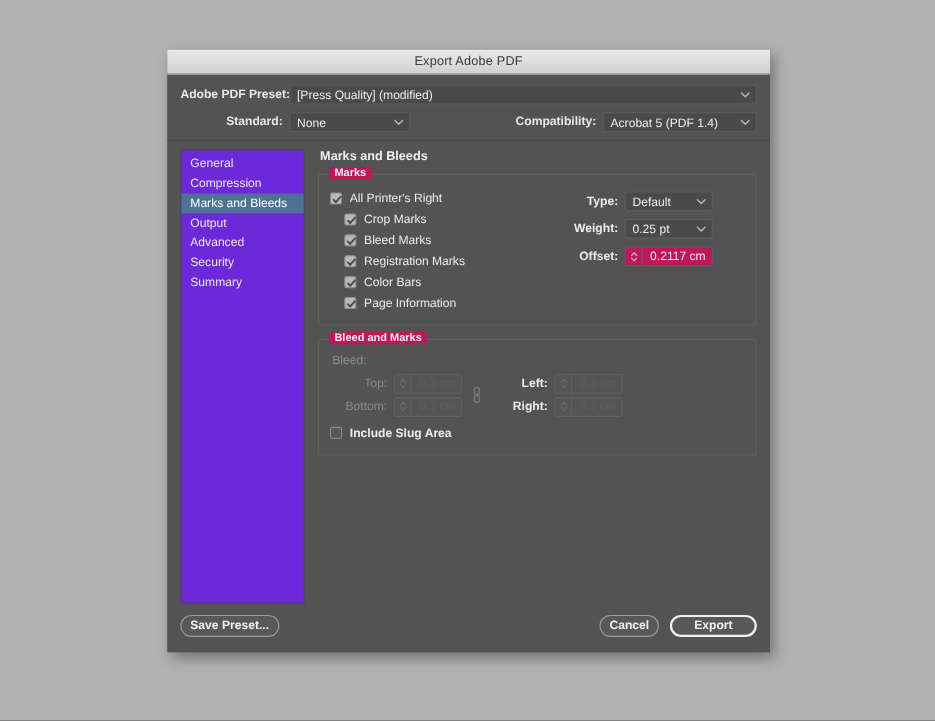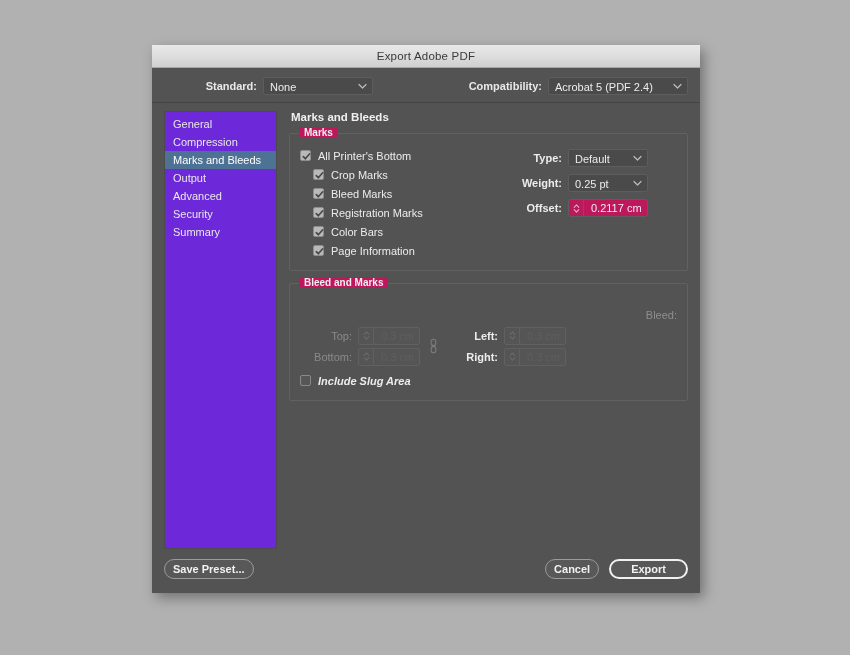--- a/index.html
+++ b/index.html
@@ -236,22 +236,21 @@
     font-size: 11px;
     line-height: 16px;
     color: #ececec;
     white-space: nowrap;
   }
 
   
   .sub-label {
     font-size: 11px;
     color: #8e8e8e;
-    margin: 13px 0 4px 2px;
-    text-align: right;
+    margin: 1px 0 4px 2px;
   }
   .bleed-grid {
     display: flex;
     align-items: center;
     margin-bottom: 4px;
   }
   .bleed-col { }
   .bleed-row {
     display: flex;
     align-items: center;
@@ -314,34 +313,45 @@
 </head>
 <body>
 
 <div id="dialog">
 
   <div id="titlebar">
     <span>Export Adobe PDF</span>
   </div>
 
   <div id="topzone">
+    <div class="row">
+      <span class="lbl" style="width:93px;margin-right:6px;">Adobe PDF Preset:</span>
+      <div class="select" style="flex:1 1 auto;">
+        <span>[Press Quality] (modified)</span>
+        <span class="chev">
+          <svg width="9" height="6" viewBox="0 0 9 6">
+              <path d="M1 1.5 L4.5 5 L8 1.5" fill="none" stroke="#b9b9b9" stroke-width="1.3" stroke-linecap="round" stroke-linejoin="round"></path>
+            </svg>
+        </span>
+      </div>
+    </div>
     <div class="row">
       <span class="lbl" style="width:93px;margin-right:6px;">Standard:</span>
       <div class="select" style="width:110px;">
         <span>None</span>
         <span class="chev">
           <svg width="9" height="6" viewBox="0 0 9 6">
               <path d="M1 1.5 L4.5 5 L8 1.5" fill="none" stroke="#b9b9b9" stroke-width="1.3" stroke-linecap="round" stroke-linejoin="round"></path>
             </svg>
         </span>
       </div>
       <span class="grow"></span>
       <span class="lbl" style="margin-right:6px;">Compatibility:</span>
       <div class="select" style="width:140px;">
-        <span>Acrobat 5 (PDF 2.4)</span>
+        <span>Acrobat 5 (PDF 1.4)</span>
         <span class="chev">
           <svg width="9" height="6" viewBox="0 0 9 6">
               <path d="M1 1.5 L4.5 5 L8 1.5" fill="none" stroke="#b9b9b9" stroke-width="1.3" stroke-linecap="round" stroke-linejoin="round"></path>
             </svg>
         </span>
       </div>
     </div>
   </div>
 
   <div id="body">
@@ -364,21 +374,21 @@
 
         <div class="marks-flex">
           <div class="marks-left">
 
             <div class="cb-row">
               <span class="cb gray">
                 <svg viewBox="0 0 11 11">
                     <path d="M2.3 5.6 L4.3 7.8 L8.7 2.8"></path>
                   </svg>
               </span>
-              <span class="cb-label">All Printer's Bottom</span>
+              <span class="cb-label">All Printer's Right</span>
             </div>
 
             <div class="indent">
               <div class="cb-row">
                 <span class="cb gray">
                   <svg viewBox="0 0 11 11">
                       <path d="M2.3 5.6 L4.3 7.8 L8.7 2.8"></path>
                     </svg>
                 </span>
                 <span class="cb-label">Crop Marks</span>
@@ -519,21 +529,21 @@
                     <path d="M1.2 4.3 L3.5 1.8 L5.8 4.3" fill="none" stroke="#6a6a6a" stroke-width="1.1" stroke-linecap="round" stroke-linejoin="round"></path>
                     <path d="M1.2 6.7 L3.5 9.2 L5.8 6.7" fill="none" stroke="#6a6a6a" stroke-width="1.1" stroke-linecap="round" stroke-linejoin="round"></path>
                   </svg>
                 </span>
                 <span class="val">0.3 cm</span>
               </div>
             </div>
           </div>
         </div>
 
-        <div class="cb-row" style="margin-top:0;font-style:italic;">
+        <div class="cb-row" style="margin-top:0;">
           <span class="cb empty"></span>
           <span class="cb-label b">Include Slug Area</span>
         </div>
       </div>
 
     </div>
   </div>
 
   <div id="footer">
     <button class="btn">Save Preset...</button>

